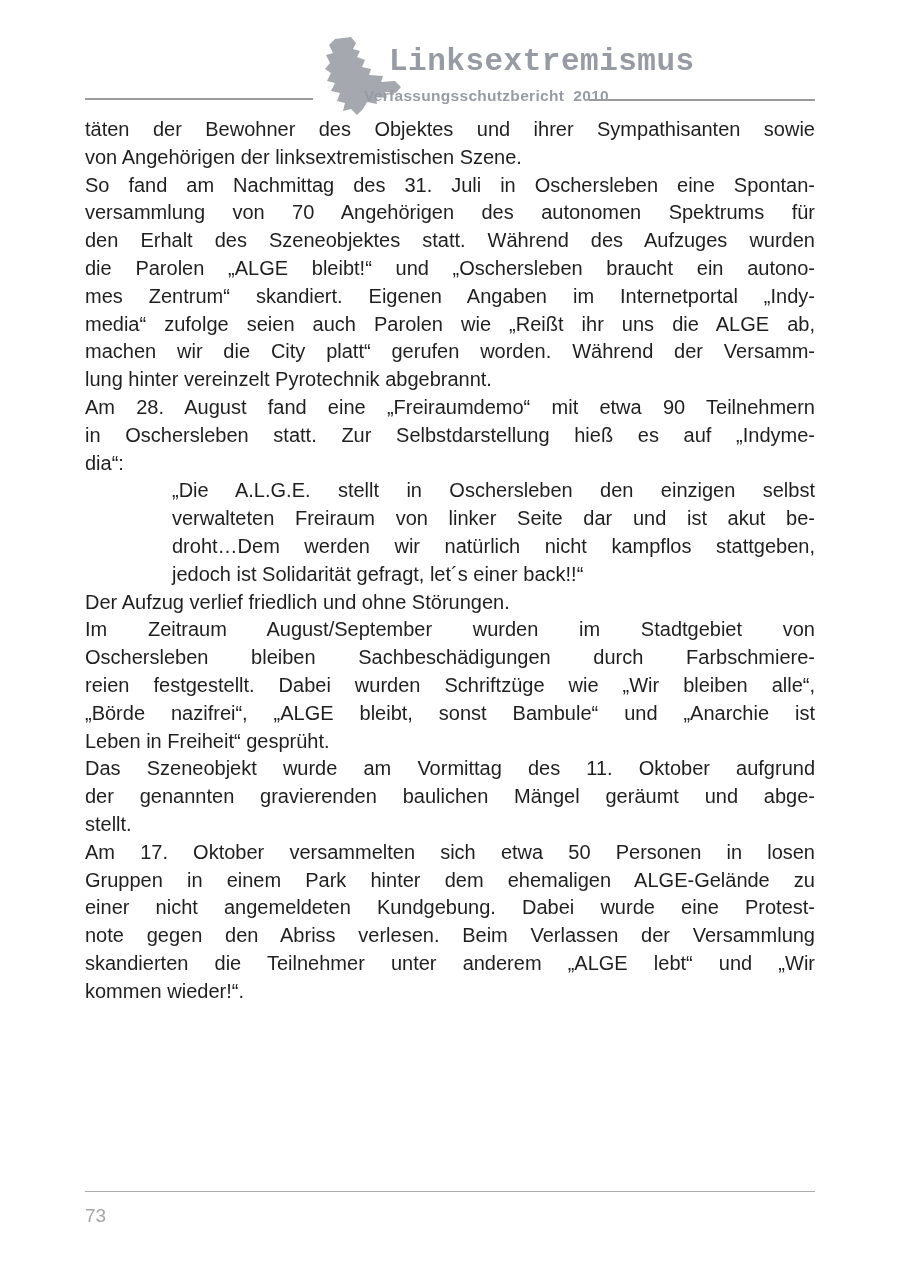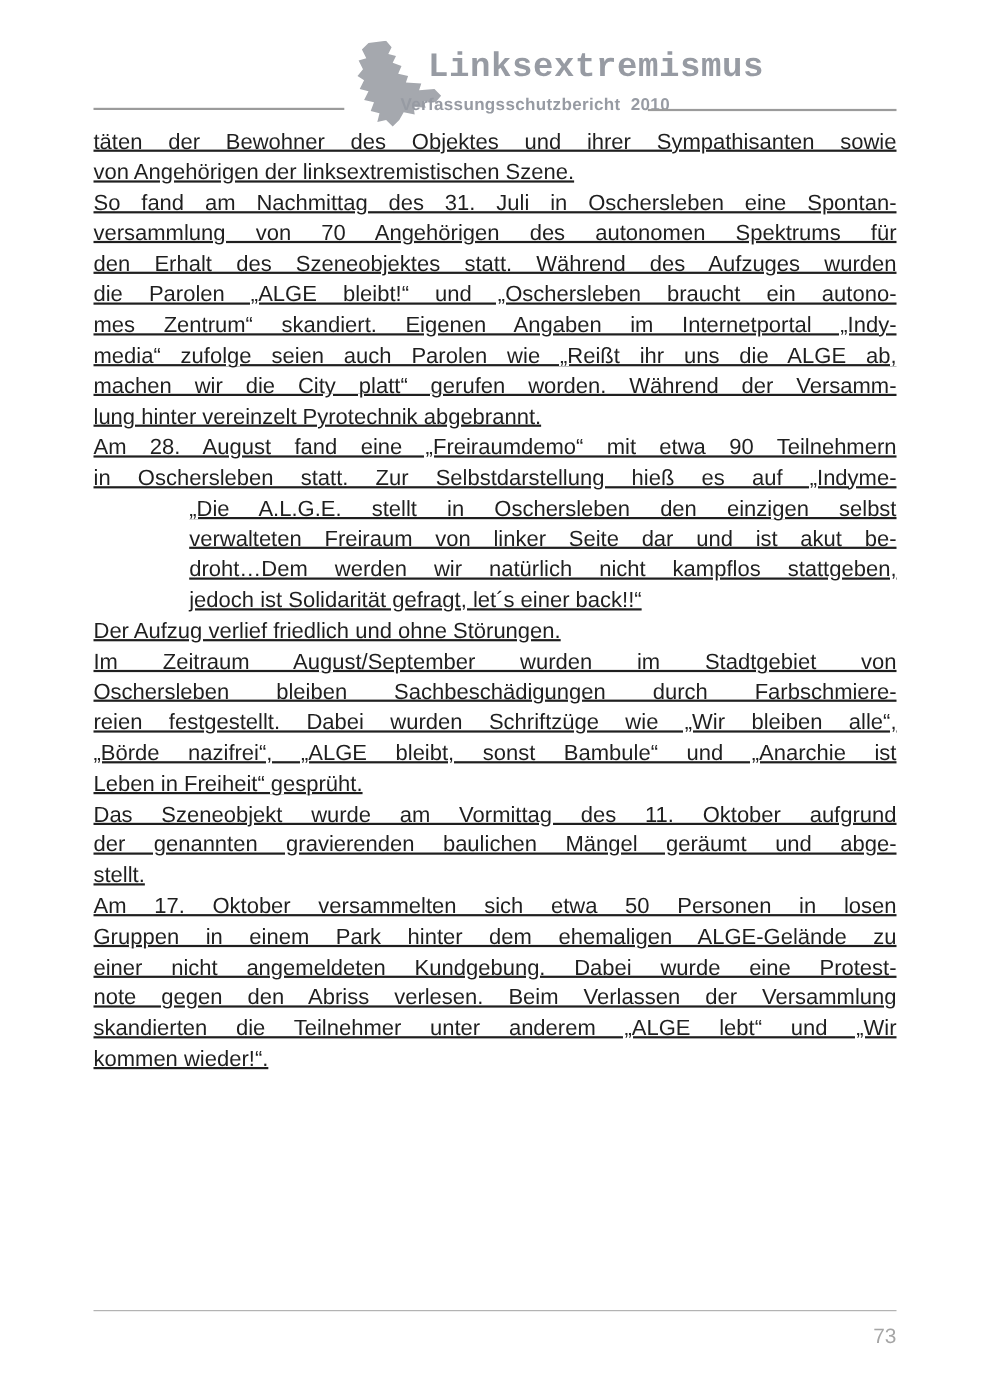--- a/index.html
+++ b/index.html
@@ -30,38 +30,38 @@
     color:var(--header-gray);line-height:1.1;font-family:Liberation Mono, monospace;
   }
   .report-subtitle{
     position:absolute;left:364px;top:87px;
     font-size:15.5px;font-weight:bold;letter-spacing:0.3px;
     color:var(--header-gray);white-space:pre;text-align:center;
   }
   
   .body-text{
     position:absolute;left:85px;top:116px;width:730px;
-    font-size:20px;line-height:27.8px;color:var(--body-black);text-decoration:underline;
+    font-size:20px;line-height:27.8px;color:var(--body-black);
   }
   .block{margin:0;}
   .line{
     text-align:justify;
     text-align-last:justify;
     -moz-text-align-last:justify;
   }
   .line.last{text-align-last:left;-moz-text-align-last:left;}
   .quote .line{padding-left:87px;}
   
   .footer-rule{
     position:absolute;left:85px;top:1191px;width:730px;height:1px;
     background:var(--footer-rule-gray);
   }
   .page-number{
     position:absolute;left:85px;top:1205px;width:730px;
-    text-align:right;font-size:19px;color:var(--page-number-gray);
+    text-align:left;font-size:19px;color:var(--page-number-gray);
   }
 </style>
 </head>
 <body>
 
 <div class="page">
 
   <header>
     <div class="hdr-rule hdr-rule-left"></div>
     <svg class="logo" viewBox="0 0 88 80" xmlns="http://www.w3.org/2000/svg" aria-hidden="true">
@@ -86,20 +86,21 @@
         <div class="line">den Erhalt des Szeneobjektes statt. Während des Aufzuges wurden</div>
         <div class="line">die Parolen „ALGE bleibt!“ und „Oschersleben braucht ein autono-</div>
         <div class="line">mes Zentrum“ skandiert. Eigenen Angaben im Internetportal „Indy-</div>
         <div class="line">media“ zufolge seien auch Parolen wie „Reißt ihr uns die ALGE ab,</div>
         <div class="line">machen wir die City platt“ gerufen worden. Während der Versamm-</div>
         <div class="line last">lung hinter vereinzelt Pyrotechnik abgebrannt.</div>
       </div>
       <div class="block paragraph">
         <div class="line">Am 28. August fand eine „Freiraumdemo“ mit etwa 90 Teilnehmern</div>
         <div class="line">in Oschersleben statt. Zur Selbstdarstellung hieß es auf „Indyme-</div>
+        <div class="line last">dia“:</div>
       </div>
       <div class="block quote">
         <div class="line">„Die A.L.G.E. stellt in Oschersleben den einzigen selbst</div>
         <div class="line">verwalteten Freiraum von linker Seite dar und ist akut be-</div>
         <div class="line">droht…Dem werden wir natürlich nicht kampflos stattgeben,</div>
         <div class="line last">jedoch ist Solidarität gefragt, let´s einer back!!“</div>
       </div>
       <div class="block paragraph">
         <div class="line last">Der Aufzug verlief friedlich und ohne Störungen.</div>
       </div>

